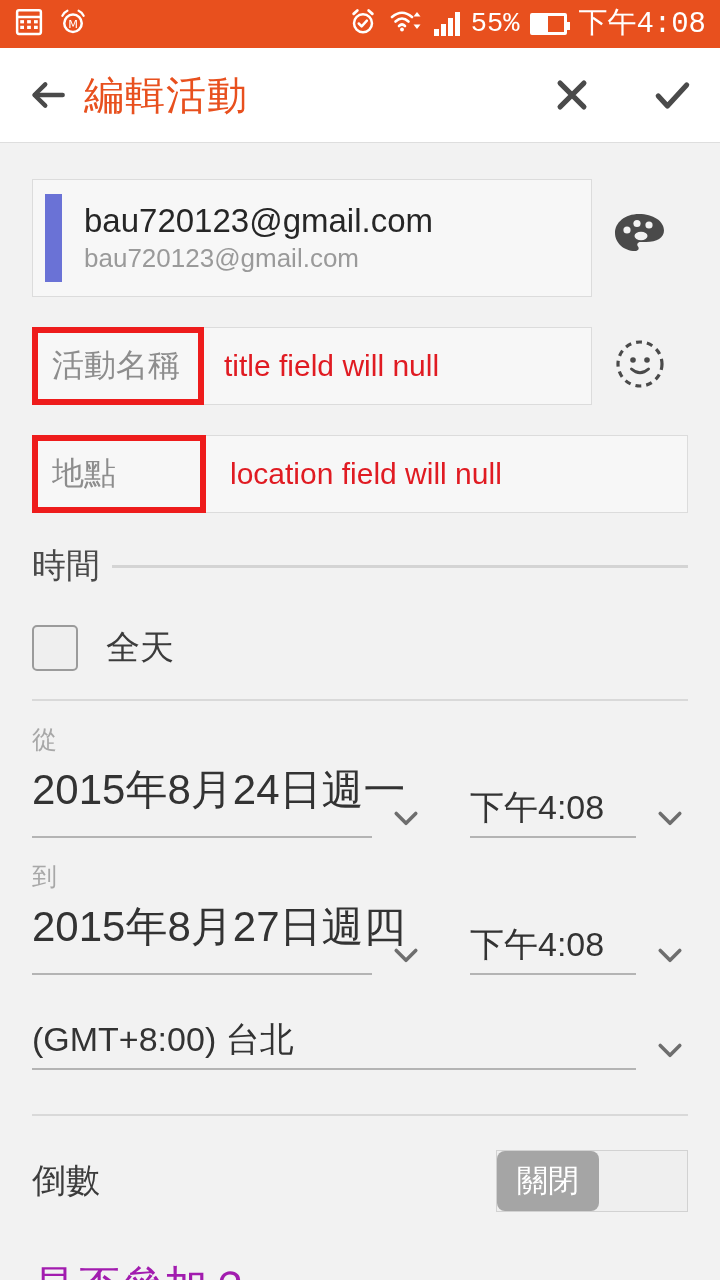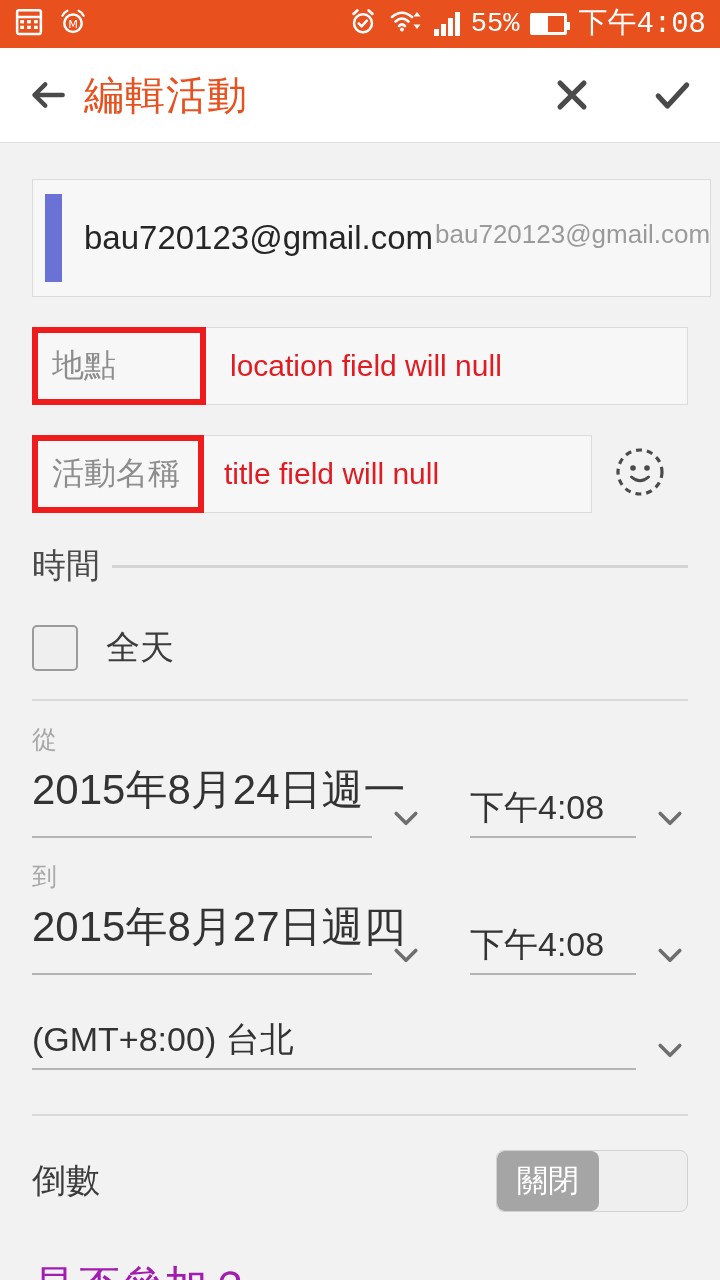--- a/index.html
+++ b/index.html
@@ -86,21 +86,21 @@
   .account-card {
     flex: 1;
     background: #f7f7f7;
     border: 1px solid #dcdcdc;
     height: 118px;
     display: flex;
     align-items: center;
     padding-left: 12px;
   }
   .color-bar { width: 17px; height: 88px; background: #6a72d6; flex: 0 0 auto; }
-  .account-texts { margin-left: 22px; display: flex; flex-direction: row; justify-content: center; gap: 2px; }
+  .account-texts { margin-left: 22px; display: flex; flex-direction: column; justify-content: center; gap: 2px; }
   .acc-primary { font-size: 33px; color: #262626; line-height: 1.18; }
   .acc-secondary { font-size: 26px; color: #9a9a9a; line-height: 1.18; }
   .palette-wrap { width: 96px; display: flex; justify-content: center; align-items: center; flex: 0 0 auto; }
 
   
   .field-row { display: flex; align-items: center; margin-top: 30px; }
   .field-box {
     flex: 1;
     background: #f7f7f7;
     border: 1px solid #dcdcdc;
@@ -189,21 +189,21 @@
   .divider-full { height: 2px; background: #d9d9d9; margin-top: 44px; }
 
   
   .count-row { display: flex; align-items: center; margin-top: 34px; }
   .count-label { font-size: 34px; color: #3c3c3c; }
   .toggle {
     margin-left: auto;
     width: 192px; height: 62px;
     background: #efefef;
     border: 1px solid #d2d2d2;
-    border-radius: 8px;
+    border-radius: 0;
     display: flex;
     align-items: center;
     cursor: pointer;
     overflow: hidden;
   }
   .toggle-thumb {
     width: 102px; height: 60px;
     background: #a5a5a5;
     border-radius: 8px;
     display: flex;
@@ -317,48 +317,48 @@
           <path d="M28 4 C14 4 4 12.5 4 23 C4 33 13 41 24 41 C27.5 41 28.5 38.5 27 36.5 C25.5 34.5 26.5 32 29.5 32 L35 32 C46 32 53 27.5 53 20.5 C53 11 42 4 28 4 Z" fill="#4a4a4a"></path>
           <circle cx="16" cy="20" r="3.6" fill="#f2f2f2"></circle>
           <circle cx="26" cy="13.5" r="3.6" fill="#f2f2f2"></circle>
           <circle cx="38" cy="15" r="3.6" fill="#f2f2f2"></circle>
           <ellipse cx="30" cy="26" rx="6.5" ry="4.2" fill="#f2f2f2"></ellipse>
         </svg>
       </span>
     </span>
   </div>
 
-  <div class="field-row row2">
-    <div class="field-box">
-      <span class="field-label-anno loc-anno">
-        <span class="field-placeholder">地點</span>
-      </span>
-      <span class="field-note">location field will null</span>
-    </div>
-  </div>
-
   <div class="field-row">
     <div class="field-box">
       <span class="field-label-anno title-anno">
         <span class="field-placeholder">活動名稱</span>
       </span>
       <span class="field-note">title field will null</span>
     </div>
     <span class="smiley-wrap">
       <span>
         <svg width="56" height="56" viewBox="0 0 56 56">
           <circle cx="28" cy="28" r="22" fill="none" stroke="#4a4a4a" stroke-width="3.2" stroke-dasharray="6 5"></circle>
           <circle cx="21" cy="24" r="2.8" fill="#4a4a4a"></circle>
           <circle cx="35" cy="24" r="2.8" fill="#4a4a4a"></circle>
           <path d="M19.5 33 Q28 40.5 36.5 33" fill="none" stroke="#4a4a4a" stroke-width="3" stroke-linecap="round"></path>
         </svg>
       </span>
     </span>
   </div>
 
+  <div class="field-row row2">
+    <div class="field-box">
+      <span class="field-label-anno loc-anno">
+        <span class="field-placeholder">地點</span>
+      </span>
+      <span class="field-note">location field will null</span>
+    </div>
+  </div>
+
   <div class="section-head">
     <span class="section-title">時間</span>
     <span class="section-rule"></span>
   </div>
 
   <div class="allday-row">
     <span class="checkbox"></span>
     <span class="allday-label">全天</span>
   </div>
 

